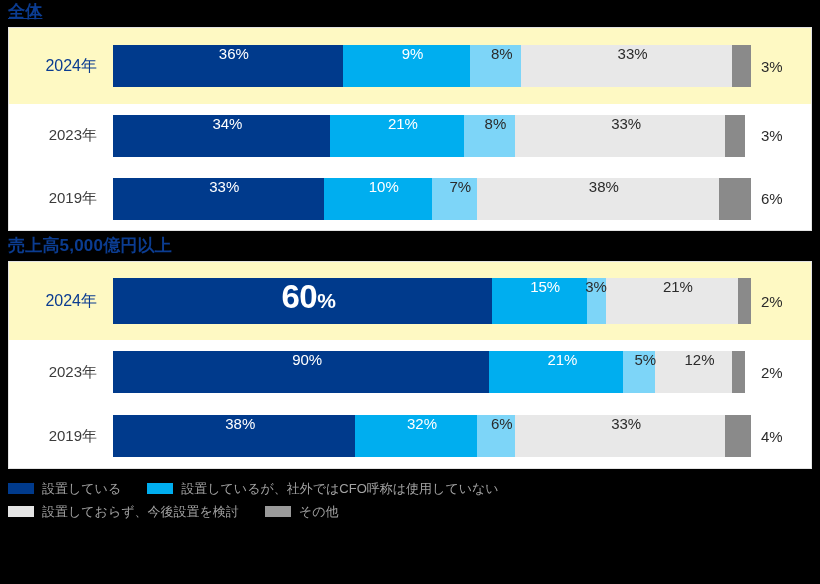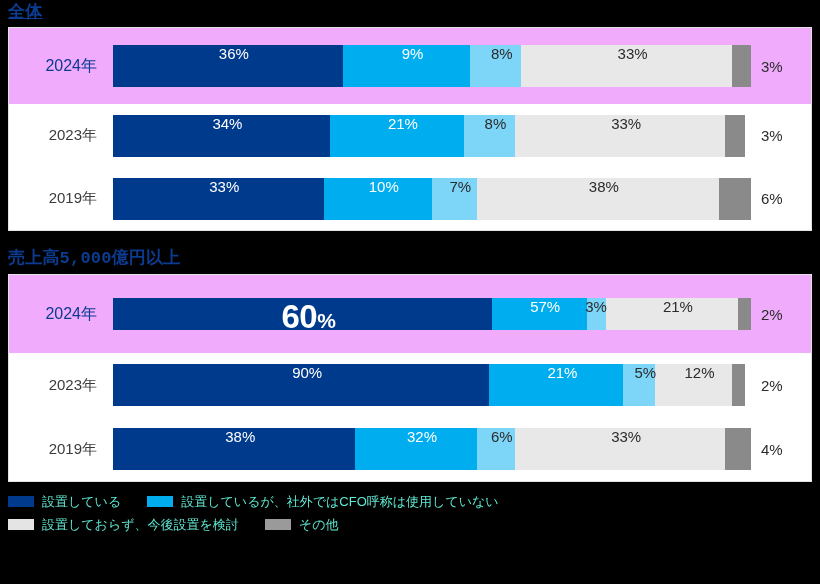--- a/index.html
+++ b/index.html
@@ -18,37 +18,37 @@
   
   .section-title {
     color: #0B3C91;
     font-size: 17px;
     font-weight: bold;
     letter-spacing: 0.2px;
     line-height: 20px;
     padding: 4px 0 5px 8px;
   }
   #section-1-title { padding-top: 2px; text-decoration: underline; }
-  #section-2-title { padding-top: 18px; font-family: Liberation Mono, monospace; }
+  #section-2-title { padding-top: 5px; }
 
   
   .chart-card {
     background: #FFFFFF;
     margin: 0 8px 0 8px;
     box-sizing: border-box;
     border: 1px solid #E3E3E3;
   }
 
   
   .bar-row {
     display: flex;
     align-items: center;
     box-sizing: border-box;
   }
-  .bar-row.highlight { background: #f0abfc; }
+  .bar-row.highlight { background: #fef9c3; }
 
   .row-label {
     width: 104px;
     flex: 0 0 104px;
     text-align: right;
     padding-right: 16px;
     box-sizing: border-box;
     font-size: 15px;
     color: #3C3C3C;
     white-space: nowrap;
@@ -59,21 +59,21 @@
   }
 
   
   .bar-track {
     display: flex;
     height: 42px;
     flex: 0 0 638px;
     width: 638px;
     position: relative;
   }
-  .bar-row.tall .bar-track { height: 32px; }
+  .bar-row.tall .bar-track { height: 46px; }
 
   .seg {
     display: flex;
     align-items: flex-start;
     justify-content: center;
     font-size: 15px;
     box-sizing: border-box;
     position: relative;
     overflow: visible;
     white-space: nowrap;
@@ -106,21 +106,21 @@
   .seg.spill .seg-label {
     position: absolute;
     left: 50%;
     transform: translateX(-50%);
     color: #2B2B2B;
   }
 
   
   .legend {
     padding: 8px 8px 4px 8px;
-    color: #5eead4;
+    color: #a3a3a3;
     font-size: 13px;
   }
   .legend-row {
     display: flex;
     align-items: center;
     height: 23px;
   }
   .legend-item {
     display: flex;
     align-items: center;
@@ -215,21 +215,21 @@
 
   <div class="chart-card">
 
     <div class="bar-row highlight tall" style="height:78px;">
       <div class="row-label">2024年</div>
       <div class="bar-track">
         <div class="seg navy bignum" style="width:60%">
             <span class="seg-label">60<span class="pct-sign">%</span></span>
           </div>
         <div class="seg blue" style="width:15%">
-            <span class="seg-label">57%</span>
+            <span class="seg-label">15%</span>
           </div>
         <div class="seg lblue spill" style="width:3%">
             <span class="seg-label">3%</span>
           </div>
         <div class="seg grayl" style="width:21%">
             <span class="seg-label">21%</span>
           </div>
         <div class="seg grayd" style="width:2%"></div>
       </div>
       <div class="outside-label">2%</div>

